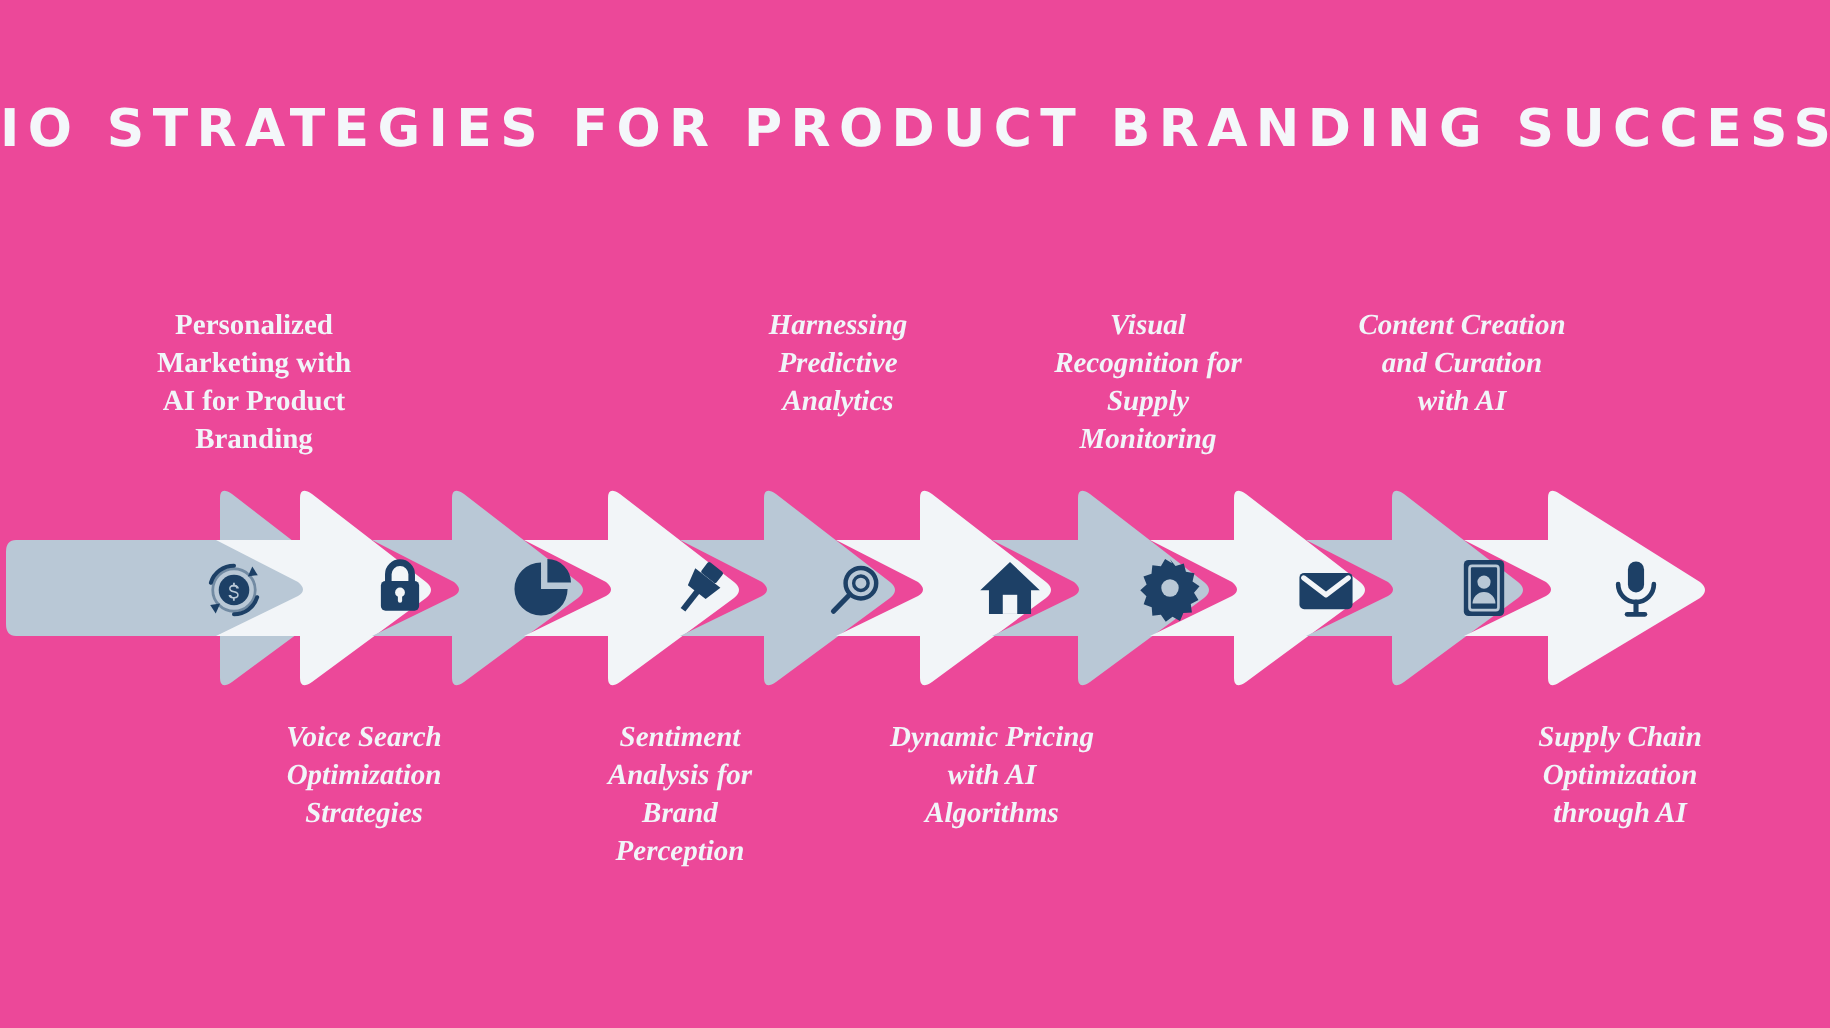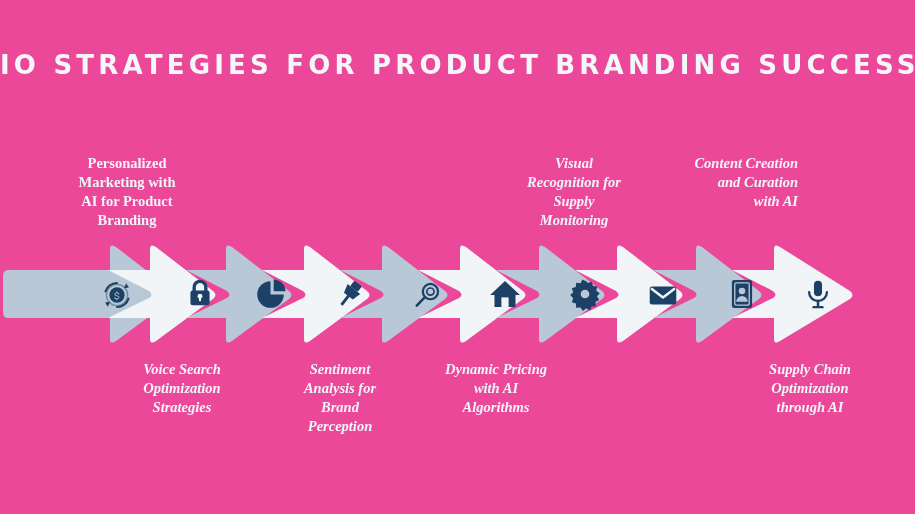--- a/index.html
+++ b/index.html
@@ -90,25 +90,28 @@
 <body>
 
 <div id="canvas">
 
   <div id="title">IO STRATEGIES FOR PRODUCT BRANDING SUCCESS</div>
 
   <div class="label top upright" style="left:62px; top:154px; width:130px;">Personalized
 Marketing with
 AI for Product
 Branding</div>
+  <div class="label top" style="left:360px; top:154px; width:118px;">Harnessing
+Predictive
+Analytics</div>
   <div class="label top" style="left:508px; top:154px; width:132px;">Visual
 Recognition for
 Supply
 Monitoring</div>
-  <div class="label top" style="left:664px; top:154px; width:134px;text-align:right;">Content Creation
+  <div class="label top" style="left:664px; top:154px; width:134px;">Content Creation
 and Curation
 with AI</div>
 
   <div id="arrow-row">
     <svg width="915" height="110" viewBox="0 0 915 110" xmlns="http://www.w3.org/2000/svg">
       <defs>
         
       </defs>
 
       <path fill="#b9c8d6" d="M 8 30 Q 3 30 3 36 L 3 72 Q 3 78 8 78 L 110 78 L 110 99 Q 110 105 116 101 L 173 59 Q 178 55 173 51 L 116 7 Q 110 3 110 9 L 110 30 Z"></path>

